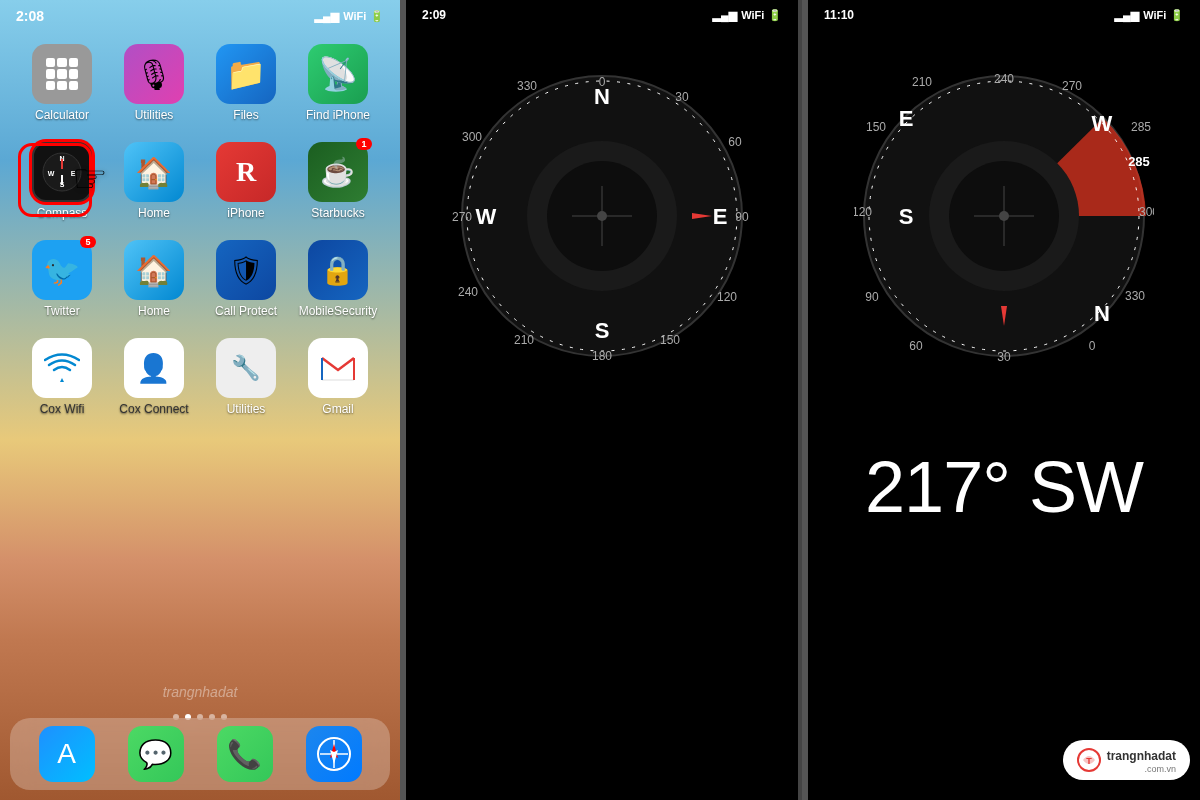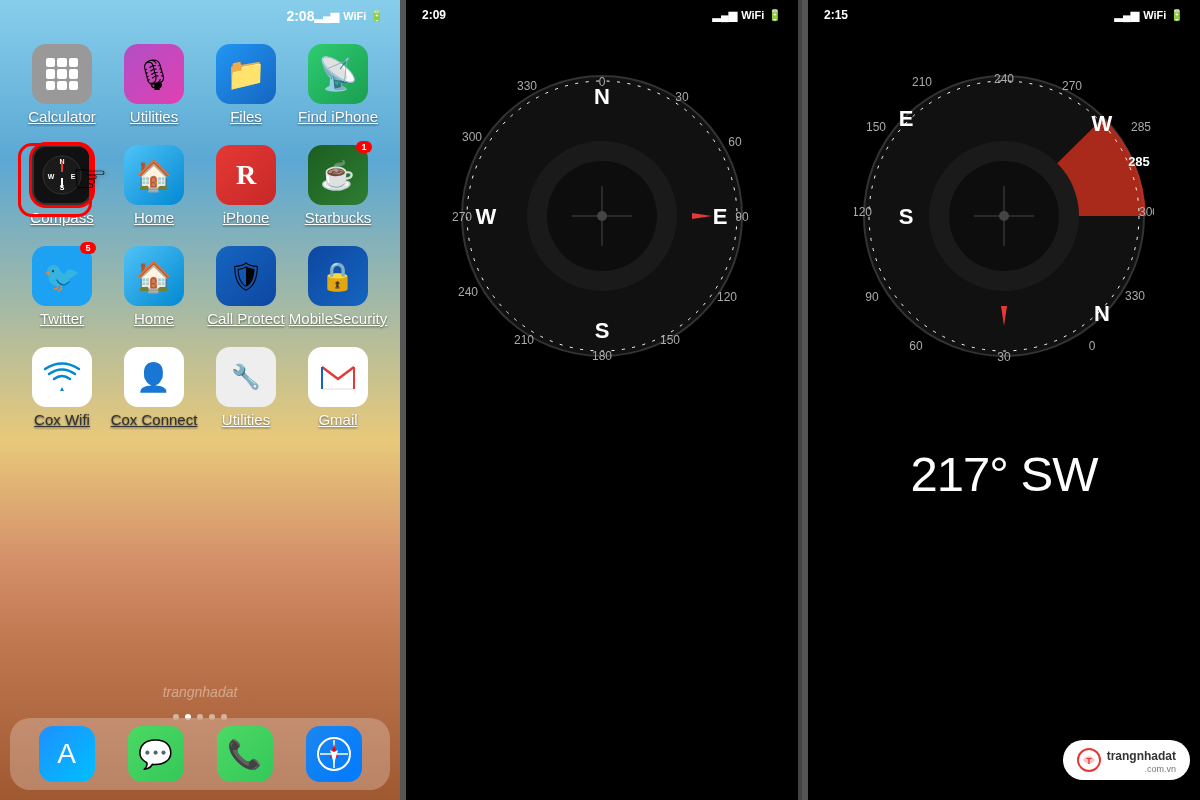--- a/index.html
+++ b/index.html
@@ -25,21 +25,21 @@
       inset: 0;
       background: linear-gradient(180deg,
         #87ceeb 0%, #5ba8d4 20%,
         #e8c97a 55%, #d4906a 70%,
         #c07850 80%, #b06840 90%, #a05830 100%);
     }
     .phone1-status-bar {
       position: relative;
       z-index: 10;
       display: flex;
-      justify-content: flex-end;
+      justify-content: space-between;
       align-items: center;
       padding: 8px 16px 4px;
       color: #fff;
       font-size: 13px;
       font-weight: 600;
     }
     .status-time { font-size: 14px; font-weight: 700; }
     .status-icons { display: flex; gap: 4px; align-items: center; font-size: 11px; }
 
     .app-grid {
@@ -64,25 +64,24 @@
       border-radius: 14px;
       display: flex;
       align-items: center;
       justify-content: center;
       font-size: 28px;
       position: relative;
       overflow: visible;
     }
     .app-label {
       color: #fff;
-      font-size: 15px;
+      font-size: 12px;
       text-align: right;
       text-shadow: 0 1px 2px rgba(0,0,0,0.6);
       white-space: nowrap;
-      text-decoration: underline;
     }
     .badge {
       position: absolute;
       top: -4px;
       right: -4px;
       background: red;
       color: #fff;
       font-size: 9px;
       font-weight: 700;
       border-radius: 8px;
@@ -534,21 +533,21 @@
     </svg>
   </div>
 
 </div>
 
 <div class="divider"></div>
 
 <div class="phone-compass" style="background:#000; position:relative;">
 
   <div class="compass-status-bar">
-    <span>2:15</span>
+    <span>11:10</span>
     <div style="display:flex;gap:4px;align-items:center;">
       <span style="font-size:11px;">▂▄▆</span>
       <span style="font-size:11px;">WiFi</span>
       <span style="font-size:11px;">🔋</span>
     </div>
   </div>
 
   <div class="compass-container" style="margin-top:40px;">
     <svg class="compass-svg" viewBox="0 0 300 300">
 
@@ -586,21 +585,21 @@
 
       <line x1="120" y1="150" x2="180" y2="150" stroke="#333" stroke-width="1.5"></line>
       <line x1="150" y1="120" x2="150" y2="180" stroke="#333" stroke-width="1.5"></line>
 
       <polygon points="147,240 150,260 153,240" fill="#e53935"></polygon>
 
       <circle cx="150" cy="150" r="5" fill="#444"></circle>
     </svg>
   </div>
 
-  <div class="compass-reading" style="position:relative; bottom:auto; margin-top:80px; font-size:49px; color:#fff; font-weight:200; text-align:center; letter-spacing:-1px;">217° SW</div>
+  <div class="compass-reading" style="position:relative; bottom:auto; margin-top:80px; font-size:72px; color:#fff; font-weight:200; text-align:center; letter-spacing:-1px;">217° SW</div>
 
   <div class="logo-watermark">
     <svg width="24" height="24" viewBox="0 0 24 24">
       <circle cx="12" cy="12" r="11" fill="none" stroke="#e53935" stroke-width="2"></circle>
       <path d="M6 12 Q12 4 18 12 Q12 20 6 12" fill="#e53935" opacity="0.3"></path>
       <text x="12" y="16" text-anchor="middle" fill="#e53935" font-size="9" font-weight="bold">T</text>
     </svg>
     <div>
       <span style="font-size:12px; color:#333; font-weight:600;">trang</span><span style="font-size:12px; color:#333; font-weight:700;">nhadat</span>
       <div style="font-size:9px; color:#777; text-align:right;">.com.vn</div>

